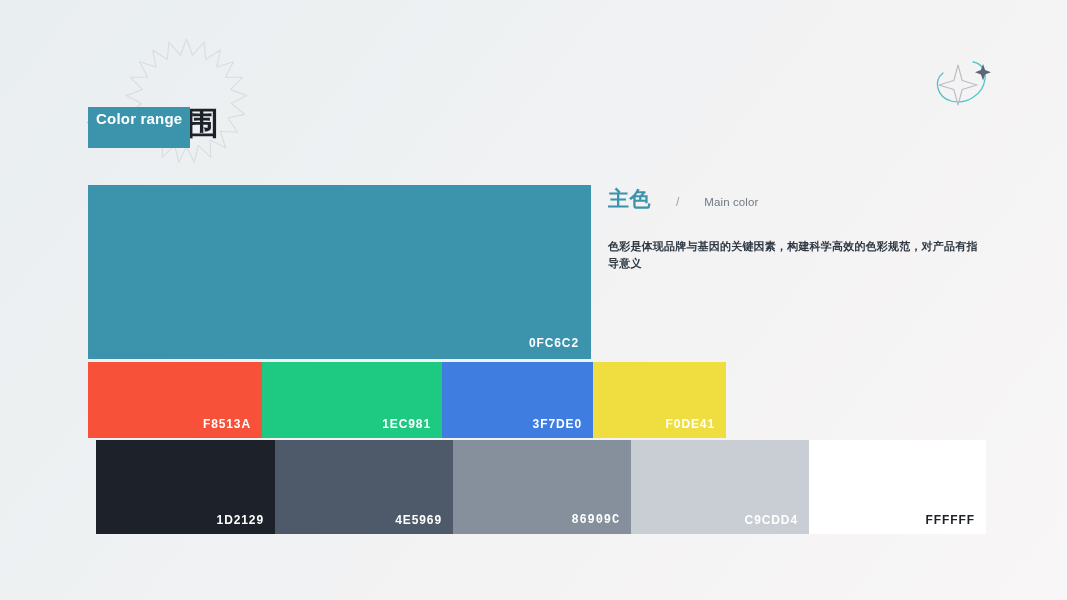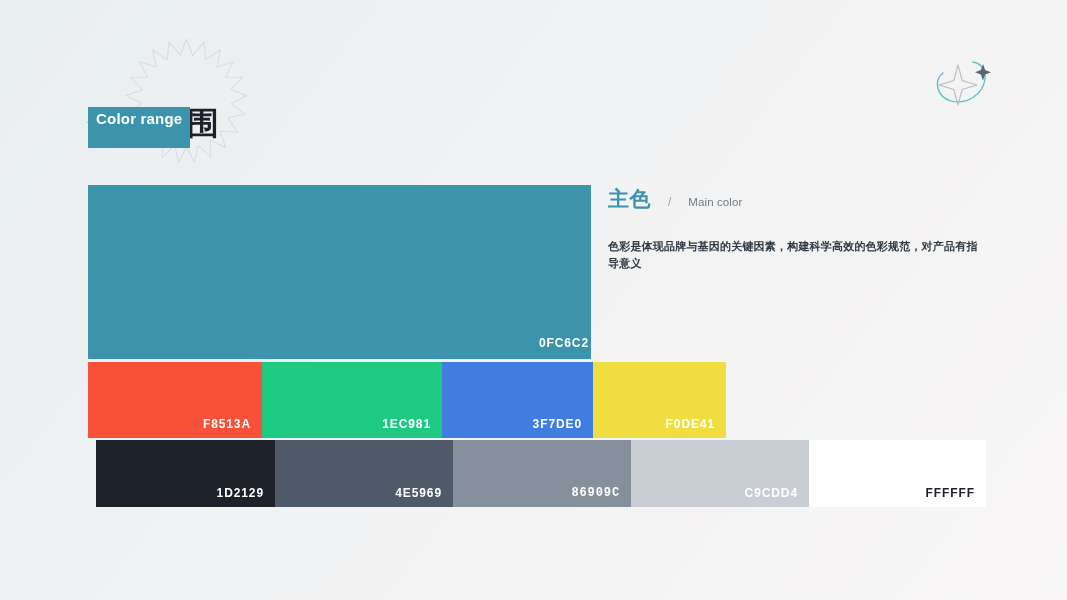--- a/index.html
+++ b/index.html
@@ -73,21 +73,21 @@
   
   .desc {
     position: absolute;
     left: 608px;
     top: 188px;
     width: 372px;
   }
   .desc-heading-row {
     display: flex;
     align-items: baseline;
-    gap: 17px;
+    gap: 25px;
     height: 28px;
   }
   .desc-cn {
     font-size: 21px;
     font-weight: bold;
     color: #3b94ab;
     line-height: 1;
     letter-spacing: 0.5px;
   }
   .desc-sep {
@@ -129,29 +129,29 @@
     line-height: 1;
   }
   .main-swatch {
     position: absolute;
     left: 88px;
     top: 185px;
     width: 503px;
     height: 174px;
     background: #3b94ab;
   }
-  .main-swatch .swatch-label { color: #ffffff; bottom: 10px; right: 2px; }
+  .main-swatch .swatch-label { color: #ffffff; bottom: 10px; right: 12px; }
 
   .row {
     position: absolute;
     left: 88px;
     display: flex;
   }
   .row-accent { top: 362px; height: 76px; }
-  .row-neutral { top: 440px; height: 67px; padding-left: 8px; }
+  .row-neutral { top: 440px; height: 94px; padding-left: 8px; }
   .swatch {
     position: relative;
     height: 100%;
   }
 </style>
 </head>
 <body>
 
 <div class="page">
 

